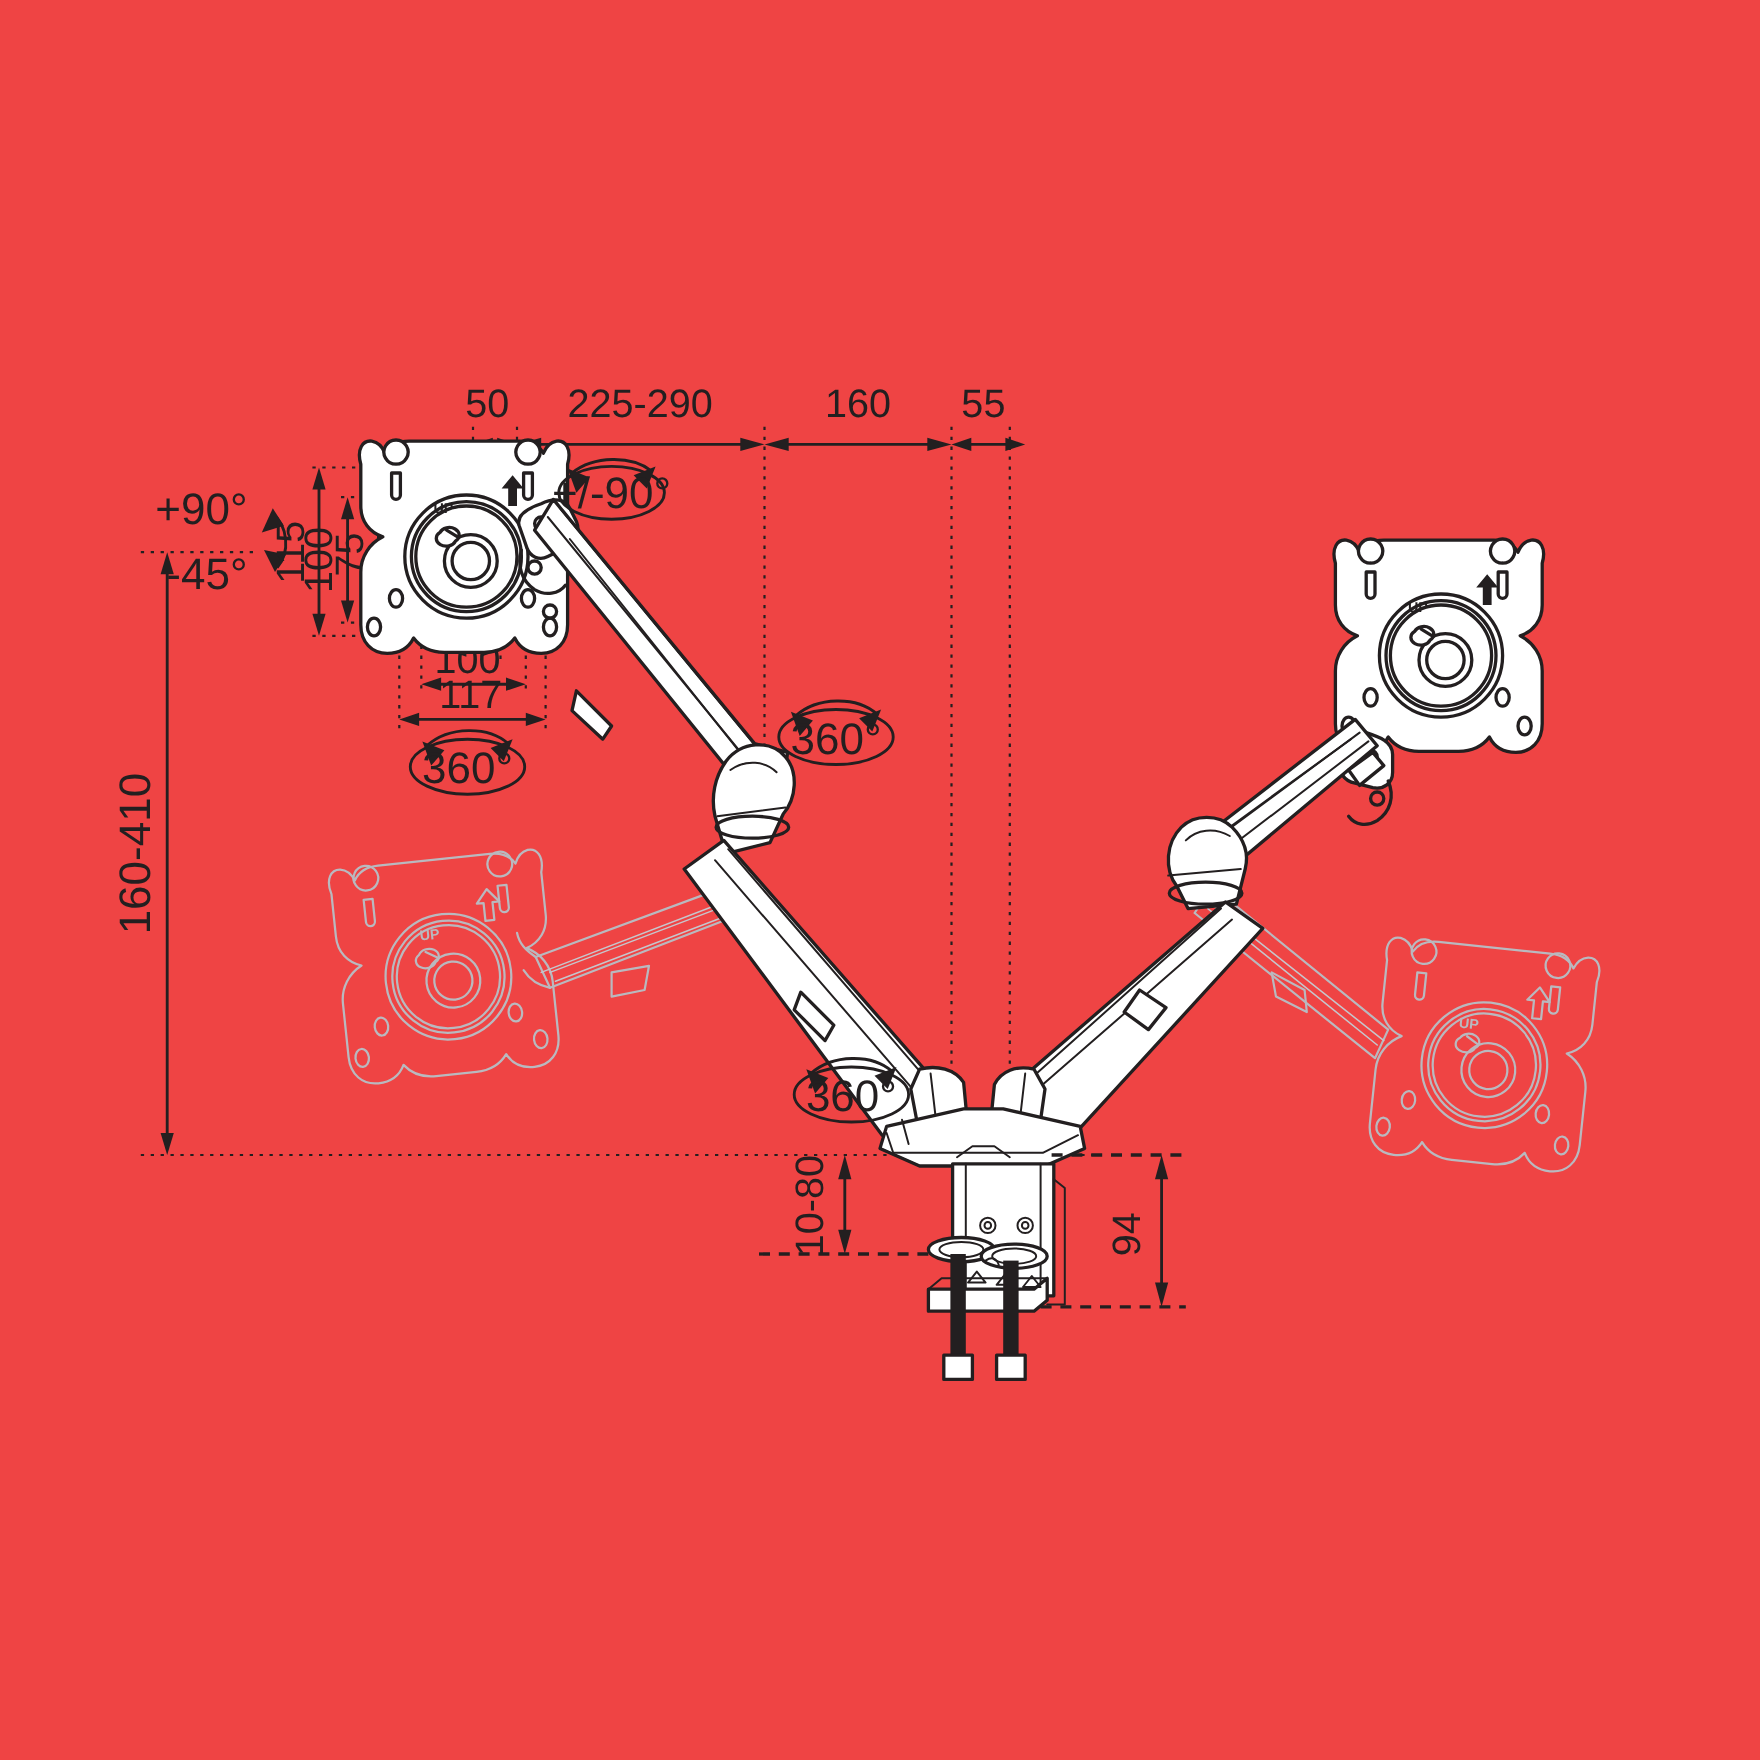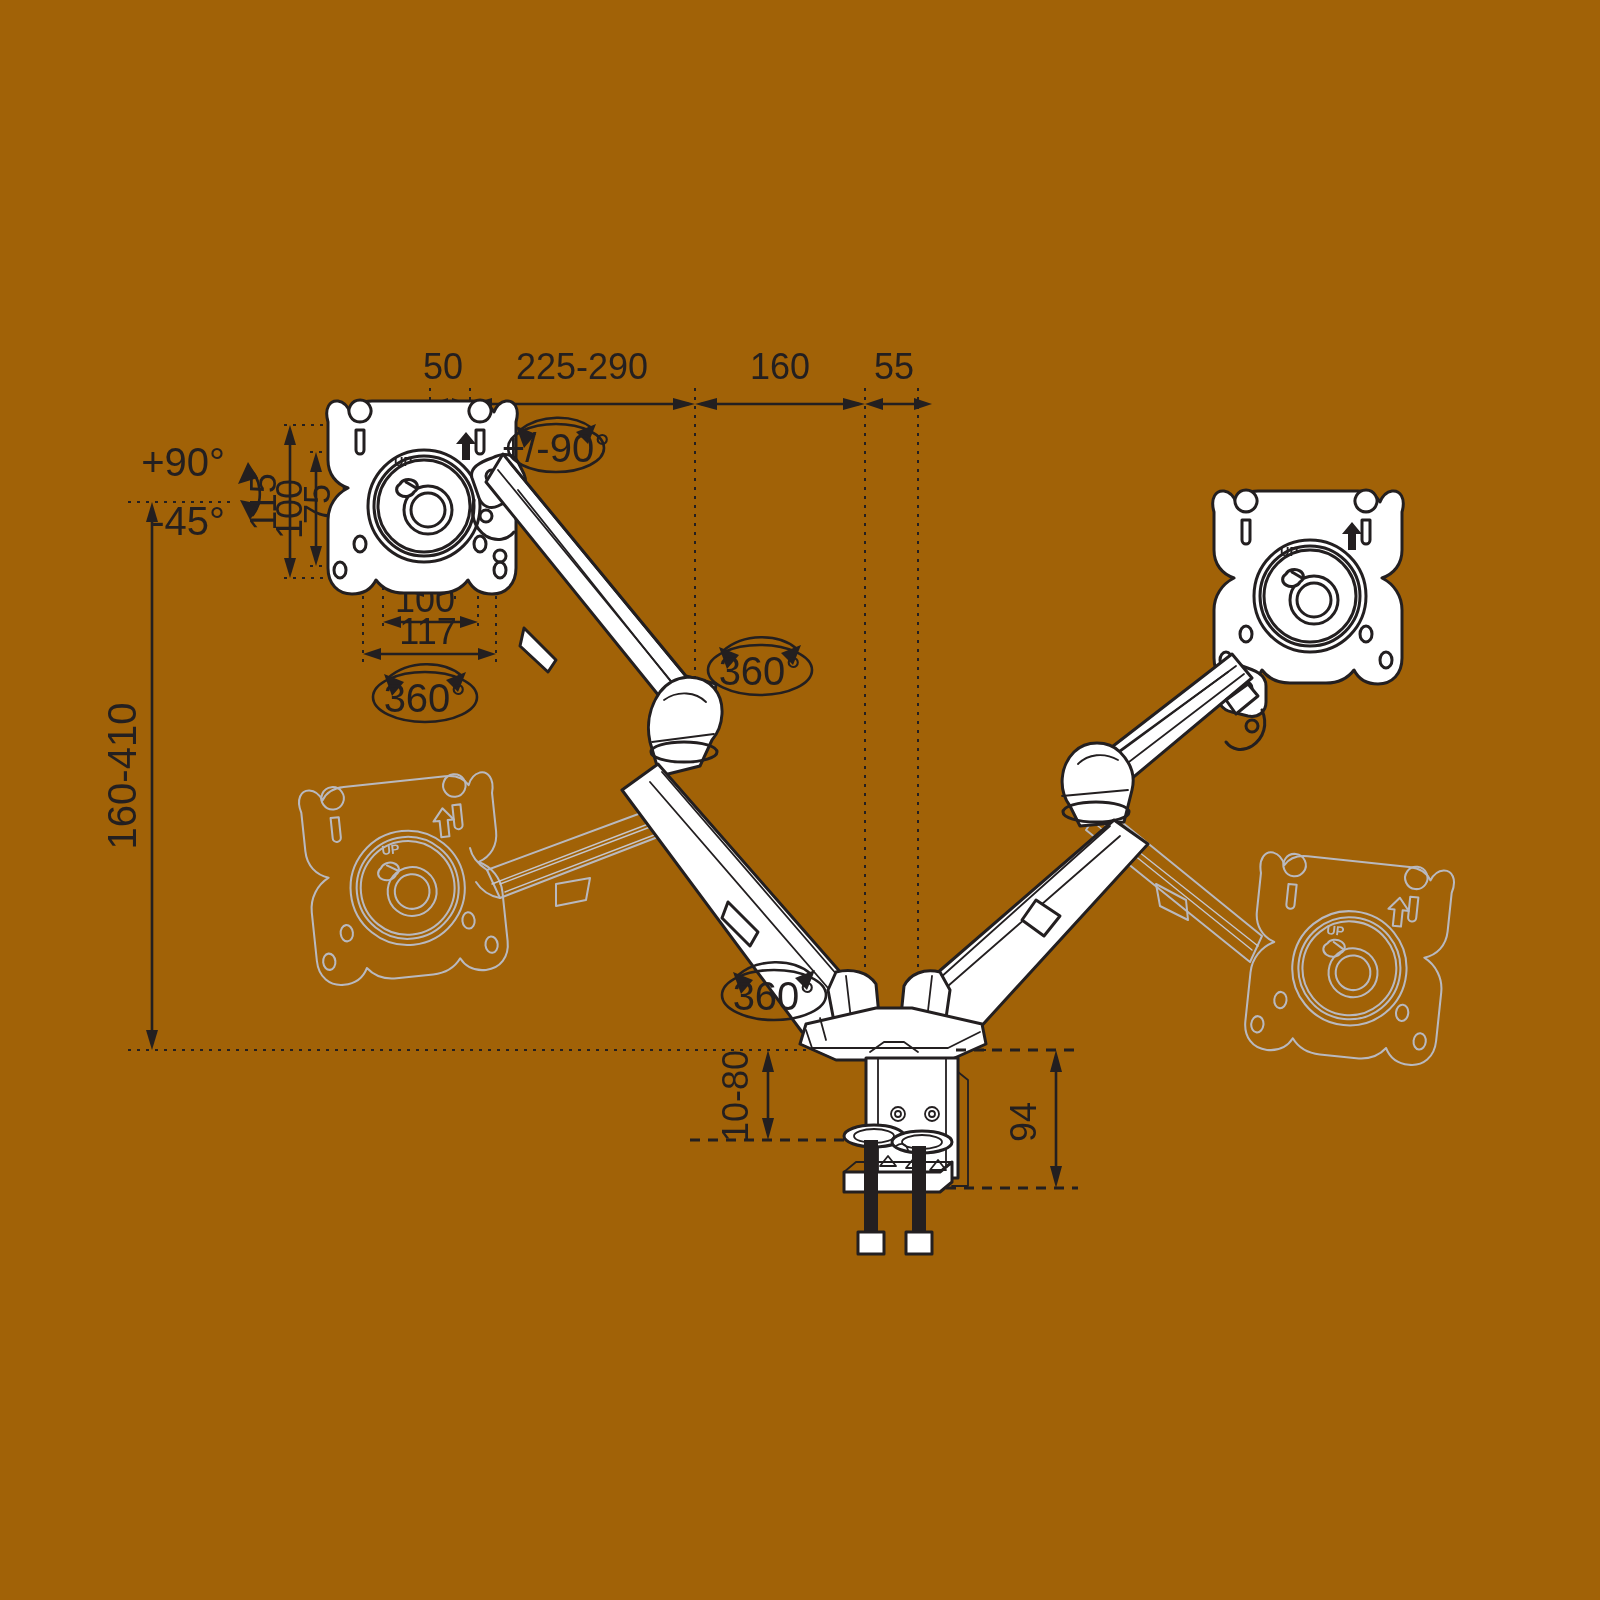--- a/index.html
+++ b/index.html
@@ -10,21 +10,21 @@
   body {
     width: 1600px;
     height: 1600px;
     font-family: "Liberation Sans", sans-serif;
     overflow: hidden;
   }
   #sheet {
     position: relative;
     width: 1600px;
     height: 1600px;
-    background: #a16207;
+    background: #ef4444;
   }
   svg#drawing {
     position: absolute;
     left: 0;
     top: 0;
     width: 1600px;
     height: 1600px;
     display: block;
   }
   

